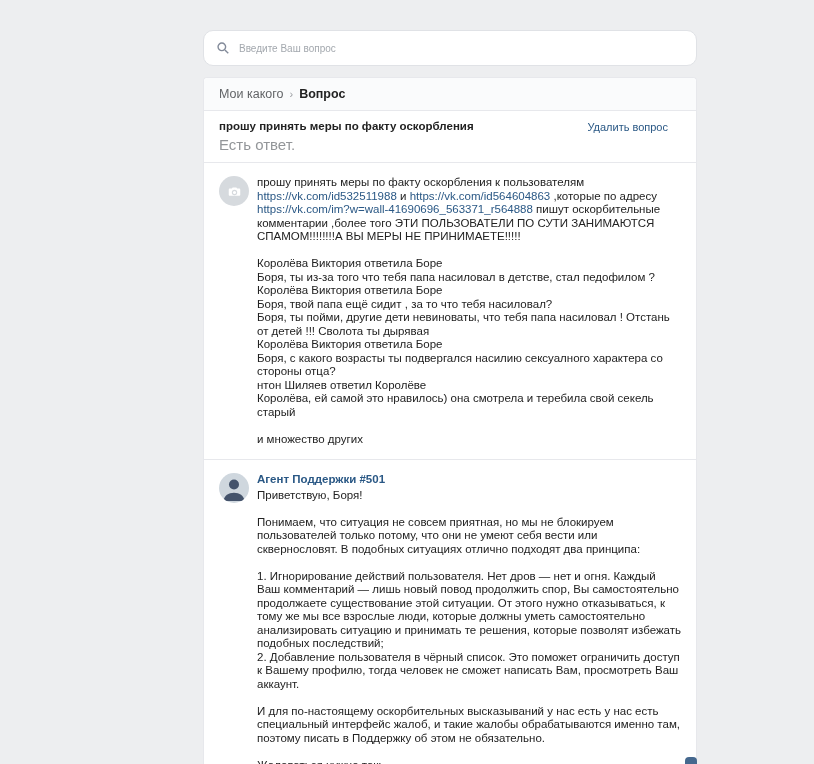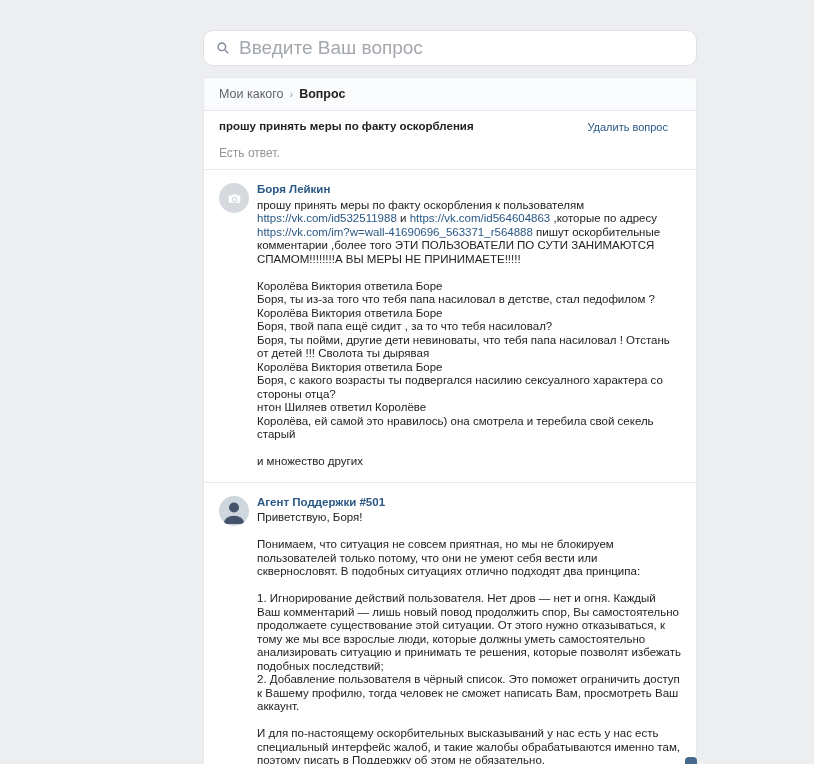--- a/index.html
+++ b/index.html
@@ -2,31 +2,31 @@
 <html lang="ru"><head>
 <meta charset="utf-8">
 <style>
   html,body{margin:0;padding:0;width:814px;height:764px;overflow:hidden;
     background:#edeef0;font-family:"Liberation Sans",sans-serif;color:#222;}
   .page{margin-left:203px;width:494px;}
   
   .search-card{margin-top:30px;height:36px;background:#fff;border:1px solid #e0e2e6;
     border-radius:10px;display:flex;align-items:center;padding:0 12px;box-sizing:border-box;}
   .search-icon{display:flex;align-items:center;margin-right:9px;}
-  .search-placeholder{color:#a3a8ae;font-size:19px;}
+  .search-placeholder{color:#a3a8ae;font-size:10px;}
   
   .main-card{margin-top:11px;background:#fff;border:1px solid #e7e8ec;border-bottom:none;
     border-radius:4px 4px 0 0;box-sizing:border-box;min-height:687px;position:relative;}
   .breadcrumb{padding:9px 15px;background:#fafbfc;border-bottom:1px solid #e7e8ec;
     font-size:12.5px;color:#626467;border-radius:4px 4px 0 0;}
   .breadcrumb .sep{margin:0 6px;color:#9a9da1;font-size:11px;}
   .breadcrumb .current{color:#222;font-weight:bold;}
   .q-header{padding:8px 15px 9px;border-bottom:1px solid #e7e8ec;position:relative;}
   .q-title{font-size:11.5px;font-weight:bold;color:#222;line-height:14px;}
-  .q-status{font-size:12px;color:#939699;margin-top:13px;}
+  .q-status{font-size:15px;color:#939699;margin-top:3px;}
   .delete-link{position:absolute;right:28px;top:10px;font-size:11px;color:#2a5885;
     text-decoration:none;cursor:pointer;}
   
   .message{display:flex;padding:13px 15px;border-bottom:1px solid #e7e8ec;}
   .avatar{width:30px;height:30px;border-radius:50%;flex-shrink:0;margin-right:8px;
     display:flex;align-items:center;justify-content:center;overflow:hidden;}
   .avatar-camera{background:#d6dade;}
   .avatar-person{background:#cfd7de;}
   .msg-content{flex:1;font-size:11.5px;line-height:13.5px;color:#222;min-width:0;}
   .msg-author{font-weight:bold;color:#2a5885;margin-bottom:2px;cursor:pointer;}
@@ -66,21 +66,20 @@
 
     <div class="message">
       <div class="avatar avatar-camera">
         <span style="display:flex;">
           <svg width="15" height="15" viewBox="0 0 24 24" fill="#fff">
             <path d="M9 5.5 7.8 7.2H4.6c-1 0-1.8.8-1.8 1.8v8c0 1 .8 1.8 1.8 1.8h14.8c1 0 1.8-.8 1.8-1.8V9c0-1-.8-1.8-1.8-1.8h-3.2L15 5.5H9zm3 3.7a4.3 4.3 0 1 1 0 8.6 4.3 4.3 0 0 1 0-8.6zm0 1.8a2.5 2.5 0 1 0 0 5 2.5 2.5 0 0 0 0-5z"></path>
           </svg>
         </span>
       </div>
       <div class="msg-content">
-        <div class="msg-author">Боря Лейкин</div>
         <div class="msg-text">
           <span>прошу принять меры по факту оскорбления к пользователям </span><a>https://vk.com/id532511988</a><span> и </span><a>https://vk.com/id564604863</a><span> ,которые по адресу </span><a>https://vk.com/im?w=wall-41690696_563371_r564888</a><span> пишут оскорбительные комментарии ,более того ЭТИ ПОЛЬЗОВАТЕЛИ ПО СУТИ ЗАНИМАЮТСЯ СПАМОМ!!!!!!!!А ВЫ МЕРЫ НЕ ПРИНИМАЕТЕ!!!!!</span>
         </div>
         <div class="msg-text msg-quote pre">Королёва Виктория ответила Боре
 Боря, ты из-за того что тебя папа насиловал в детстве, стал педофилом ?
 Королёва Виктория ответила Боре
 Боря, твой папа ещё сидит , за то что тебя насиловал?
 Боря, ты пойми, другие дети невиноваты, что тебя папа насиловал ! Отстань от детей !!! Сволота ты дырявая
 Королёва Виктория ответила Боре
 Боря, с какого возрасты ты подвергался насилию сексуалного характера со стороны отца?

